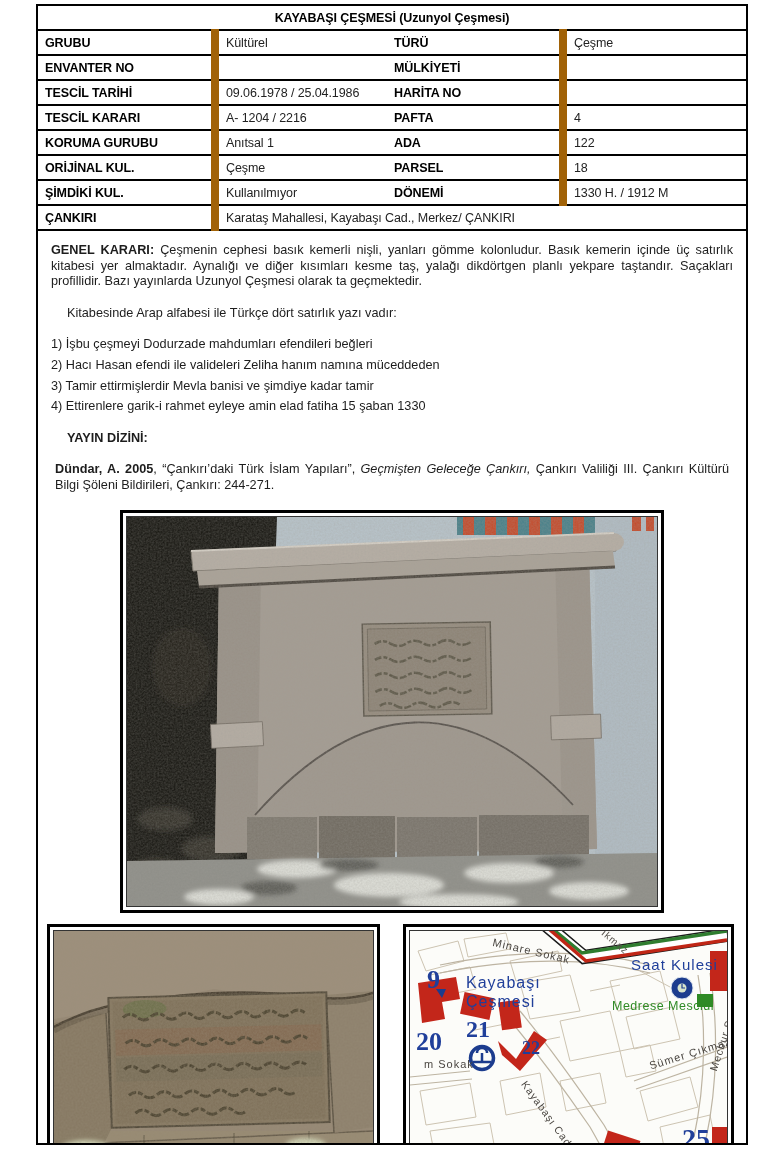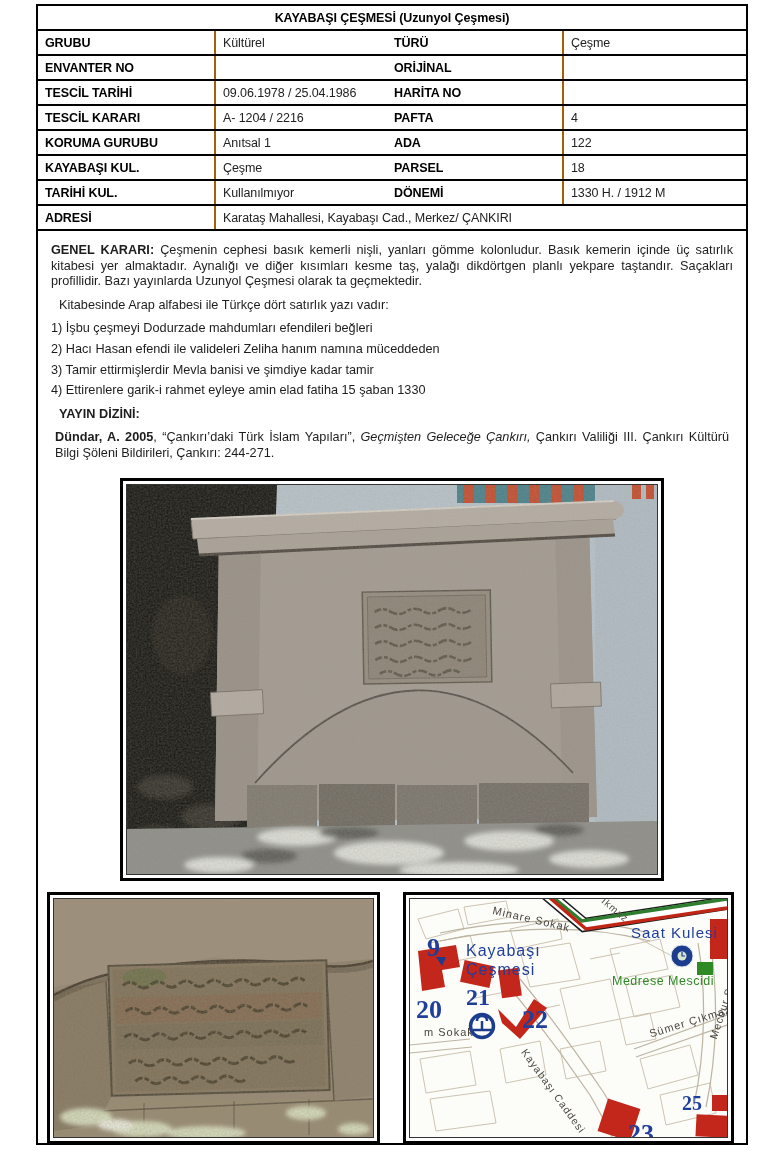--- a/index.html
+++ b/index.html
@@ -8,27 +8,27 @@
   }
   html,body{margin:0;padding:0;background:#fff;}
   body{width:776px;height:1155px;position:relative;font-family:"Liberation Sans",sans-serif;color:#000;}
   .sheet{position:absolute;left:36px;top:4px;width:708px;height:1137px;border:2px solid #000;background:#fff;box-sizing:content-box;overflow:hidden;}
   
   table.info{border-collapse:collapse;table-layout:fixed;width:100%;}
   table.info td{height:23px;padding:0 7px;font-size:12.5px;letter-spacing:-0.1px;overflow:hidden;white-space:nowrap;}
   td.title-cell{text-align:center;font-weight:bold;font-size:13px;border-bottom:2px solid #000;}
   table.info tr td{border-bottom:2px solid #000;}
   td.lbl{font-weight:bold;}
-  td.val{font-weight:normal;color:#222;border-left:2px solid #a16207;}
+  td.val{font-weight:normal;color:#222;border-left:8px solid #a16207;}
   td.lbl2{font-weight:bold;border-left:none;}
   
   .desc{padding:12px 13px 0 13px;font-size:12.7px;line-height:15.6px;color:#1d1d1d;}
   .desc .para{margin:0;text-align:justify;}
   .desc .bold{font-weight:bold;}
-  .desc .plain-line{margin:8px;}
+  .desc .plain-line{margin:16px;}
   .desc .item{margin:5px 0;}
   .desc .pub{margin:4px;text-align:justify;}
   .desc .ital{font-style:italic;}
   
   .frame{border:3px solid #000;background:#fff;padding:3px;box-sizing:border-box;}
   .frame .ph{border:1px solid #333;overflow:hidden;line-height:0;position:relative;}
   .main-frame{width:544px;height:403px;margin:16px auto 0 auto;}
   .bottom-row{display:flex;justify-content:space-between;padding:0 12px 0 9px;margin-top:11px;}
   .left-frame{width:333px;height:252px;}
   .map-frame{width:331px;height:252px;}
@@ -60,21 +60,21 @@
         </tr>
     <tr>
       <td class="lbl">GRUBU</td>
       <td class="val">Kültürel</td>
       <td class="lbl2">TÜRÜ</td>
       <td class="val">Çeşme</td>
     </tr>
     <tr>
       <td class="lbl">ENVANTER NO</td>
       <td class="val"></td>
-      <td class="lbl2">ORİJİNAL</td>
+      <td class="lbl2">MÜLKİYETİ</td>
       <td class="val"></td>
     </tr>
     <tr>
       <td class="lbl">TESCİL TARİHİ</td>
       <td class="val">09.06.1978 / 25.04.1986</td>
       <td class="lbl2">HARİTA NO</td>
       <td class="val"></td>
     </tr>
     <tr>
       <td class="lbl">TESCİL KARARI</td>
@@ -82,33 +82,33 @@
       <td class="lbl2">PAFTA</td>
       <td class="val">4</td>
     </tr>
     <tr>
       <td class="lbl">KORUMA GURUBU</td>
       <td class="val">Anıtsal 1</td>
       <td class="lbl2">ADA</td>
       <td class="val">122</td>
     </tr>
     <tr>
-      <td class="lbl">KAYABAŞI KUL.</td>
+      <td class="lbl">ORİJİNAL KUL.</td>
       <td class="val">Çeşme</td>
       <td class="lbl2">PARSEL</td>
       <td class="val">18</td>
     </tr>
     <tr>
-      <td class="lbl">TARİHİ KUL.</td>
+      <td class="lbl">ŞİMDİKİ KUL.</td>
       <td class="val">Kullanılmıyor</td>
       <td class="lbl2">DÖNEMİ</td>
       <td class="val">1330 H. / 1912 M</td>
     </tr>
     <tr>
-      <td class="lbl">ADRESİ</td>
+      <td class="lbl">ÇANKIRI</td>
       <td class="val" colspan="3">Karataş Mahallesi, Kayabaşı Cad., Merkez/ ÇANKIRI</td>
     </tr>
   </tbody>
     </table>
 
   <div class="desc">
     <p class="para"><span class="bold">GENEL KARARI:</span><span> Çeşmenin cephesi basık kemerli nişli, yanları gömme kolonludur. Basık kemerin içinde üç satırlık kitabesi yer almaktadır. Aynalığı ve diğer kısımları kesme taş, yalağı dikdörtgen planlı yekpare taştandır. Saçakları profillidir. Bazı yayınlarda Uzunyol Çeşmesi olarak ta geçmektedir.</span></p>
     <p class="plain-line">Kitabesinde Arap alfabesi ile Türkçe dört satırlık yazı vadır:</p>
     <div class="item">1) İşbu çeşmeyi Dodurzade mahdumları efendileri beğleri</div>
     <div class="item">2) Hacı Hasan efendi ile valideleri Zeliha hanım namına müceddeden</div>
@@ -318,31 +318,31 @@
             <g stroke="#1c3c8e" fill="none">
               <circle cx="72" cy="127" r="11.5" stroke-width="3.5"></circle>
               <path d="M63,131 h18 M72,131 v-9 M67,122 a5,5 0 0 1 10,0" stroke-width="2.5"></path>
             </g>
 
             <path d="M26,58 h10 l-4,9 z" fill="#1c3c8e"></path>
           </svg>
           <span class="ml street" style="left:84px;top:6px;transform:rotate(13deg);transform-origin:left top;">Minare Sokak</span>
           <span class="ml street" style="left:196px;top:-3px;transform:rotate(40deg);transform-origin:left top;font-size:10px;color:#56524c;">ıkmaz</span>
           <span class="ml blue" style="left:221px;top:26px;font-size:15px;letter-spacing:1px;">Saat Kulesi</span>
-          <span class="ml green" style="left:202px;top:76px;">Medrese Mescidi</span>
+          <span class="ml green" style="left:202px;top:69px;">Medrese Mescidi</span>
           <span class="ml street" style="left:298px;top:138px;transform:rotate(-72deg);transform-origin:left top;font-size:10.5px;">Mecbur Sok.</span>
           <span class="ml blue" style="left:56px;top:44px;font-size:16px;letter-spacing:1px;">Kayabaşı</span>
           <span class="ml blue" style="left:56px;top:63px;font-size:16px;letter-spacing:1px;">Çeşmesi</span>
           <span class="ml num" style="left:17px;top:36px;font-size:26px;">9</span>
           <span class="ml num" style="left:6px;top:98px;font-size:26px;">20</span>
           <span class="ml num" style="left:56px;top:86px;font-size:24px;">21</span>
-          <span class="ml num" style="left:112px;top:108px;font-size:26px;">22</span>
+          <span class="ml num" style="left:112px;top:108px;font-size:18px;">22</span>
           <span class="ml street" style="left:14px;top:128px;text-align:center;">m Sokak</span>
           <span class="ml street" style="left:118px;top:148px;transform:rotate(54deg);transform-origin:left top;font-size:10.5px;">Kayabaşı Caddesi</span>
           <span class="ml street" style="left:238px;top:130px;transform:rotate(-17deg);transform-origin:left top;">Sümer Çıkmazı</span>
-          <span class="ml num" style="left:272px;top:194px;font-size:20px;">25</span>
+          <span class="ml num" style="left:272px;top:194px;font-size:28px;">25</span>
           <span class="ml num" style="left:218px;top:222px;font-size:26px;">23</span>
         </div>
       </div>
     </div>
 
   </div>
 </div>
 
 </body></html>

